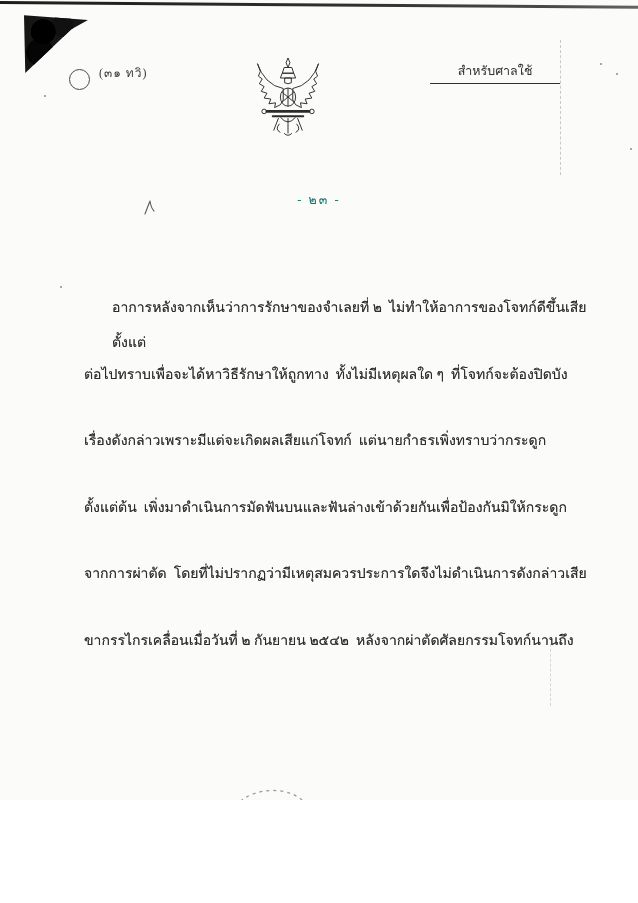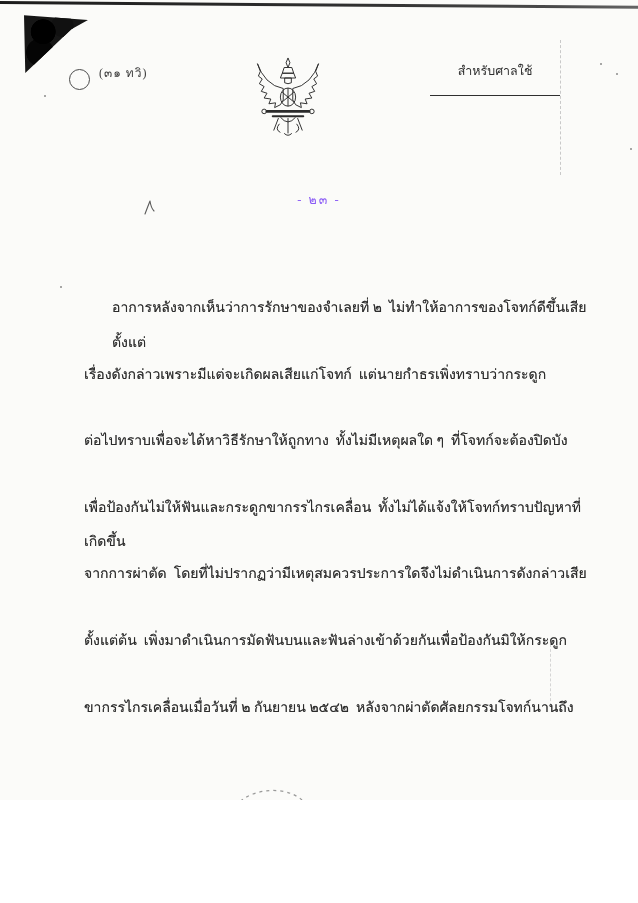--- a/index.html
+++ b/index.html
@@ -36,28 +36,28 @@
     position:absolute;left:69px;top:69px;width:19px;height:19px;
     border:1.6px solid #4a4a4a;border-radius:50%;
   }
   .form-number{
     position:absolute;left:99px;top:63px;
     font-size:12px;letter-spacing:1px;color:#3a3a3a;
   }
   .header-right{
     position:absolute;left:430px;top:61px;width:130px;
     font-size:12.5px;text-align:center;color:#2f2f2f;
-    border-bottom:1px solid #2f2f2f;padding-bottom:14px;
+    border-bottom:1px solid #2f2f2f;padding-bottom:2px;
   }
   .emblem{
     position:absolute;left:249px;top:57px;width:78px;height:84px;
   }
   .page-number{
     position:absolute;left:0;top:190px;width:100%;
-    text-align:center;font-size:12.5px;letter-spacing:2px;color:#8b5cf6;
+    text-align:center;font-size:12.5px;letter-spacing:2px;color:#0f766e;
   }
   .hand-tick{position:absolute;left:143px;top:199px;width:14px;height:17px;}
   .body-text{
     position:absolute;left:72px;top:259px;width:518px;
     font-size:14px;color:#2c2c2c;
     white-space:pre-wrap;
     text-shadow:0 0 .3px rgba(40,40,40,.55);
   }
   .body-text .line{height:34.6px;line-height:34.6px;overflow:visible;margin-left:12px;}
   .body-text .line.indent{padding-left:28px;}
@@ -116,25 +116,24 @@
 
   <svg class="hand-tick" viewBox="0 0 14 17">
     <path d="M2 15 Q5 7 7 2 M7 2 Q8 9 11 12" stroke="#5a5a5a" stroke-width="1.1" fill="none" stroke-linecap="round"></path>
   </svg>
 
   <div class="fold-mark m1"></div>
   <div class="fold-mark m2"></div>
 
   <div class="body-text">
     <div class="line indent">อาการหลังจากเห็นว่าการรักษาของจำเลยที่ ๒  ไม่ทำให้อาการของโจทก์ดีขึ้นเสียตั้งแต่</div>
+    <div class="line">ต่อไปทราบเพื่อจะได้หาวิธีรักษาให้ถูกทาง  ทั้งไม่มีเหตุผลใด ๆ  ที่โจทก์จะต้องปิดบัง</div>
     <div class="line">เรื่องดังกล่าวเพราะมีแต่จะเกิดผลเสียแก่โจทก์  แต่นายกำธรเพิ่งทราบว่ากระดูก</div>
-    <div class="line">ต่อไปทราบเพื่อจะได้หาวิธีรักษาให้ถูกทาง  ทั้งไม่มีเหตุผลใด ๆ  ที่โจทก์จะต้องปิดบัง</div>
-    <div class="line">เพื่อป้องกันไม่ให้ฟันและกระดูกขากรรไกรเคลื่อน  ทั้งไม่ได้แจ้งให้โจทก์ทราบปัญหาที่เกิดขึ้น</div>
+    <div class="line">ตั้งแต่ต้น  เพิ่งมาดำเนินการมัดฟันบนและฟันล่างเข้าด้วยกันเพื่อป้องกันมิให้กระดูก</div>
     <div class="line">จากการผ่าตัด  โดยที่ไม่ปรากฏว่ามีเหตุสมควรประการใดจึงไม่ดำเนินการดังกล่าวเสีย</div>
-    <div class="line">ตั้งแต่ต้น  เพิ่งมาดำเนินการมัดฟันบนและฟันล่างเข้าด้วยกันเพื่อป้องกันมิให้กระดูก</div>
     <div class="line">ขากรรไกรเคลื่อนเมื่อวันที่ ๒ กันยายน ๒๕๔๒  หลังจากผ่าตัดศัลยกรรมโจทก์นานถึง</div>
     
     
     
     
   </div>
 
   <svg class="arc-mark" viewBox="0 0 92 74">
     <path d="M14 66 C3 42 9 18 35 8 C54 1 74 5 84 14" stroke="#787878" stroke-width="1.3" fill="none" stroke-dasharray="3 4" opacity=".75"></path>
   </svg>

